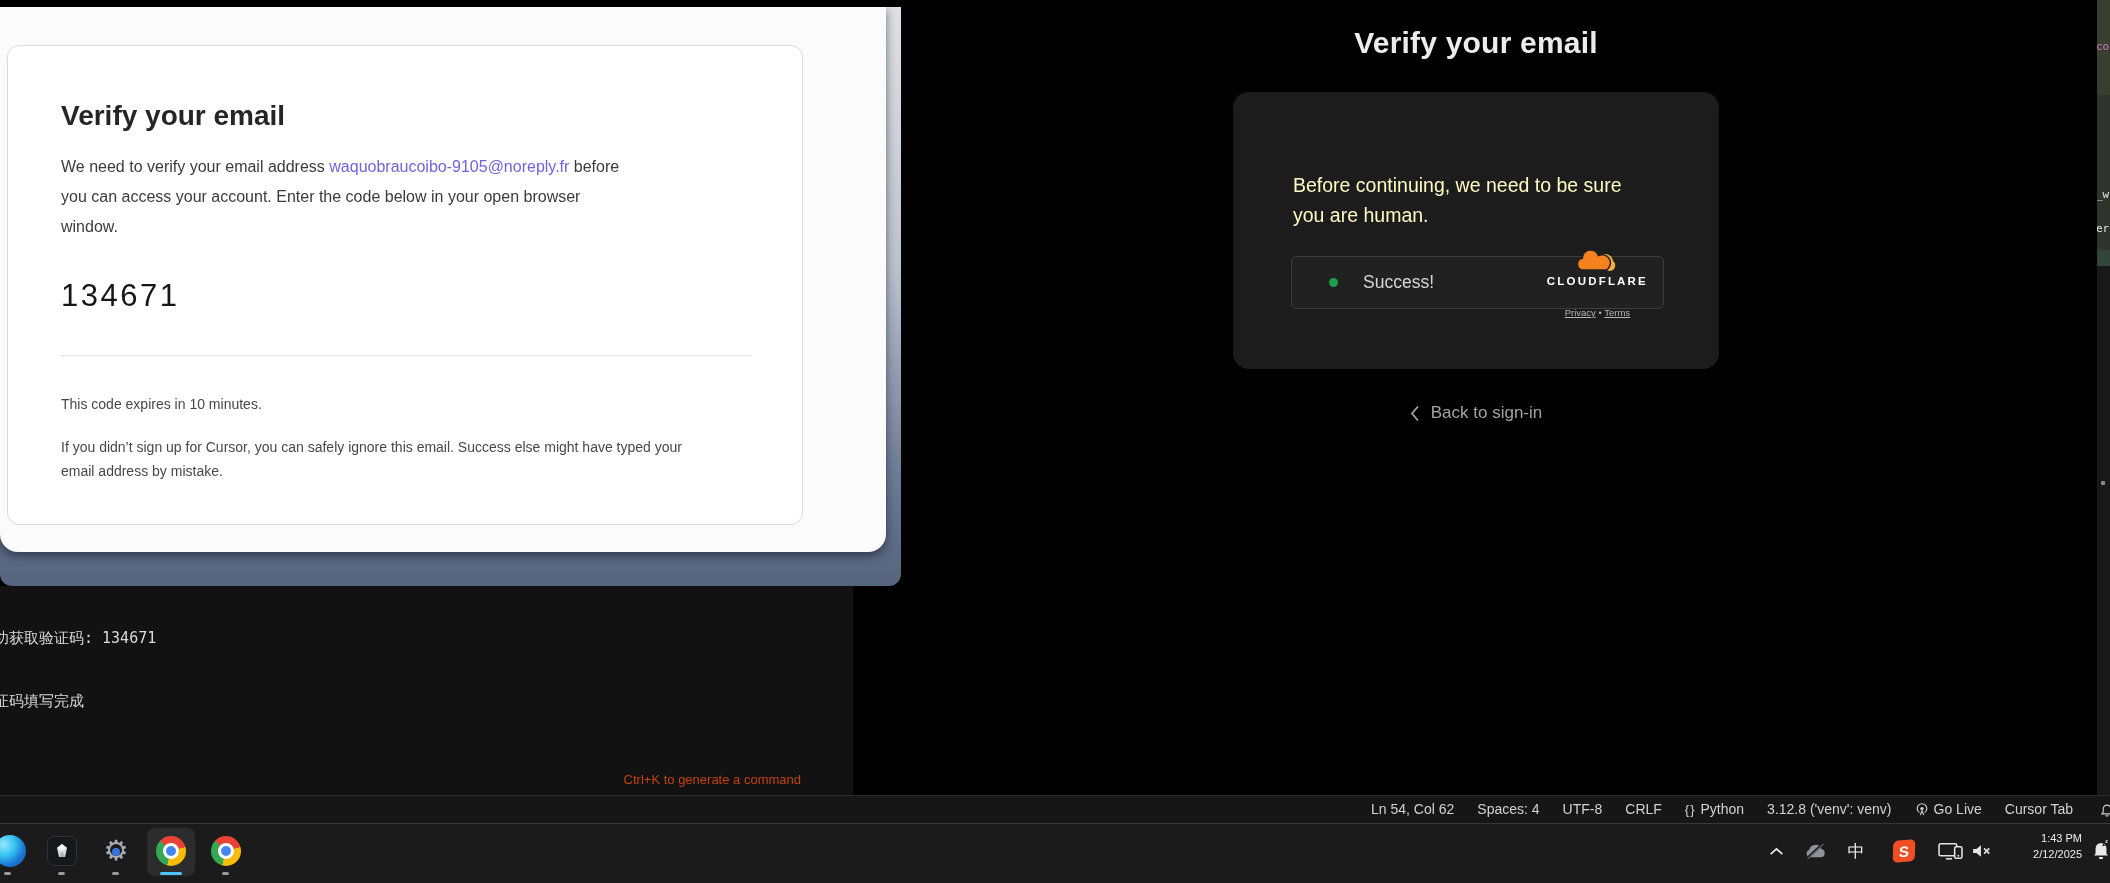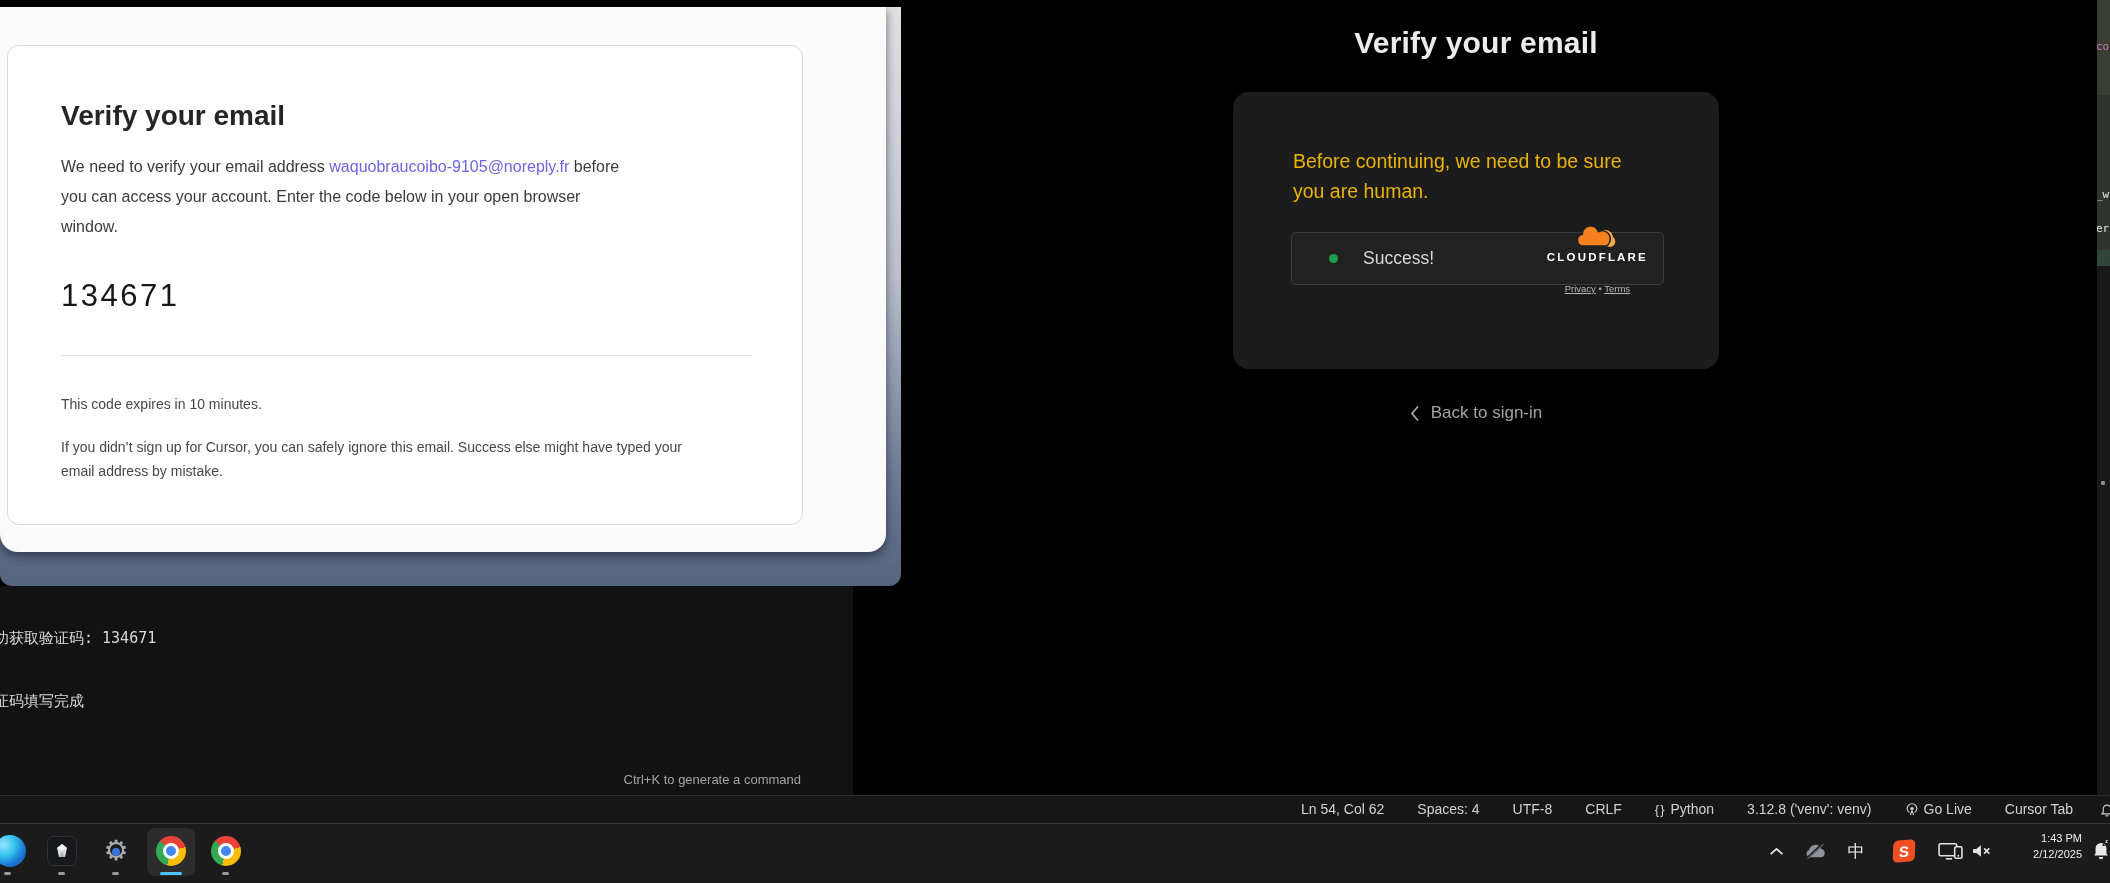--- a/index.html
+++ b/index.html
@@ -4,47 +4,47 @@
 <style>
   html,body{margin:0;padding:0;background:#000;}
   #screen{position:relative;width:2110px;height:883px;overflow:hidden;
           font-family:"Liberation Sans",sans-serif;background:#000;}
 
   
   #terminal{position:absolute;left:0;top:586px;width:853px;height:209px;background:#121212;overflow:hidden;}
   .term-lines{position:absolute;left:-6px;top:0;font-family:"DejaVu Sans Mono","Liberation Sans",sans-serif;
               font-size:15px;line-height:21px;color:#dadada;white-space:pre;}
   .term-line{min-height:21px;}
-  .term-hint{position:absolute;right:52px;bottom:8px;font-size:13px;color:#a3a3a3;}
+  .term-hint{position:absolute;right:52px;bottom:8px;font-size:13px;color:#c2410c;}
 
   
   #sliver{position:absolute;left:2097px;top:0;width:13px;height:795px;overflow:hidden;background:#181818;}
   .sl-b1{position:absolute;left:0;top:0;width:13px;height:95px;background:#3a3e30;}
   .sl-b2{position:absolute;left:0;top:95px;width:13px;height:155px;background:#30342a;}
   .sl-b3{position:absolute;left:0;top:250px;width:13px;height:16px;background:#31453c;}
   .sl-frag{position:absolute;left:-1px;font-size:11px;font-family:"DejaVu Sans Mono",monospace;color:#e6e6e6;}
   .sl-frag.pink{color:#c97fc0;}
   .sl-dot{position:absolute;left:4px;top:481px;width:4px;height:4px;background:#8a8a8a;border-radius:1px;}
 
   
   #statusbar{position:absolute;left:0;top:795px;width:2110px;height:28px;background:#161616;
              border-top:1px solid #2d2d2d;box-sizing:border-box;overflow:hidden;}
-  .sb-right{position:absolute;right:37px;top:0;height:26px;display:flex;align-items:center;gap:33px;
+  .sb-right{position:absolute;right:37px;top:0;height:26px;display:flex;align-items:center;gap:23px;
             font-size:14px;color:#d2d2d2;white-space:nowrap;}
   .sb-item{display:flex;align-items:center;gap:5px;}
   .sb-icon{display:flex;align-items:center;}
   .sb-brace{font-size:13px;color:#d2d2d2;letter-spacing:1px;}
   .sb-bell{position:absolute;left:2100px;top:7px;}
 
   
   #chrome-page{position:absolute;left:855px;top:0;width:1242px;height:797px;background:#000;overflow:hidden;}
   .vp-title{margin:26px 0 0 0;text-align:center;font-size:30px;font-weight:700;color:#ececec;letter-spacing:.2px;}
   .vp-card{width:486px;height:277px;margin:32px auto 0;background:#1c1c1d;border-radius:16px;
            box-sizing:border-box;padding:54px 58px 0 60px;}
-  .vp-text{font-size:19.5px;line-height:30px;color:#eab308;}
+  .vp-text{font-size:19.5px;line-height:30px;color:#fef9c3;margin-top:24px;}
   .vp-widget{margin-top:26px;width:373px;height:53px;background:#212121;border:1px solid #3d3d3d;border-radius:5px;
              box-sizing:border-box;display:flex;align-items:center;margin-left:-2px;}
   .vp-dot{width:9px;height:9px;border-radius:50%;background:#1f9e4c;margin-left:37px;flex:none;}
   .vp-success{margin-left:25px;font-size:17.5px;color:#d6d6d6;}
   .vp-cf{margin-left:auto;margin-right:15px;text-align:center;line-height:1;}
   .vp-cf-name{font-size:11.5px;font-weight:700;letter-spacing:2.2px;color:#fff;margin-top:1px;}
   .vp-cf-links{margin-top:20px;font-size:9.5px;color:#a8a8a8;}
   .vp-cf-links a{color:#b5b5b5;text-decoration:underline;}
   .vp-back{margin-top:34px;display:flex;align-items:center;justify-content:center;gap:11px;
            font-size:17px;color:#a3a3a3;cursor:pointer;}

